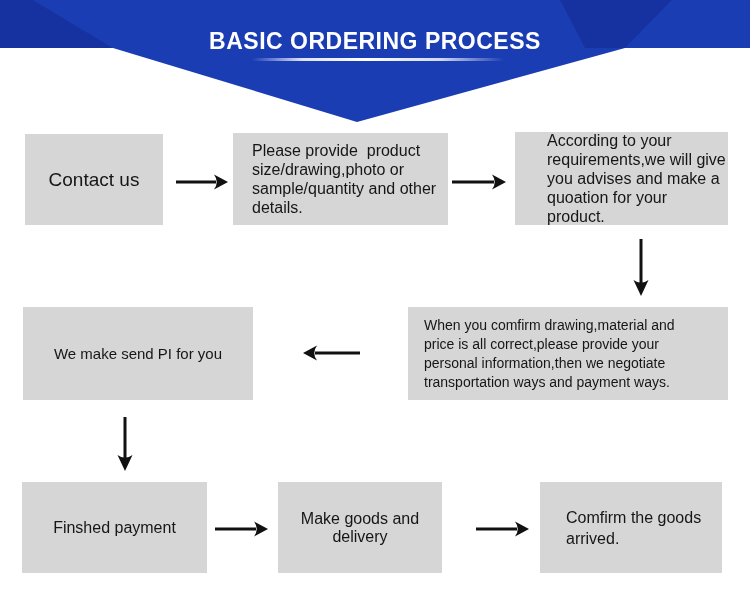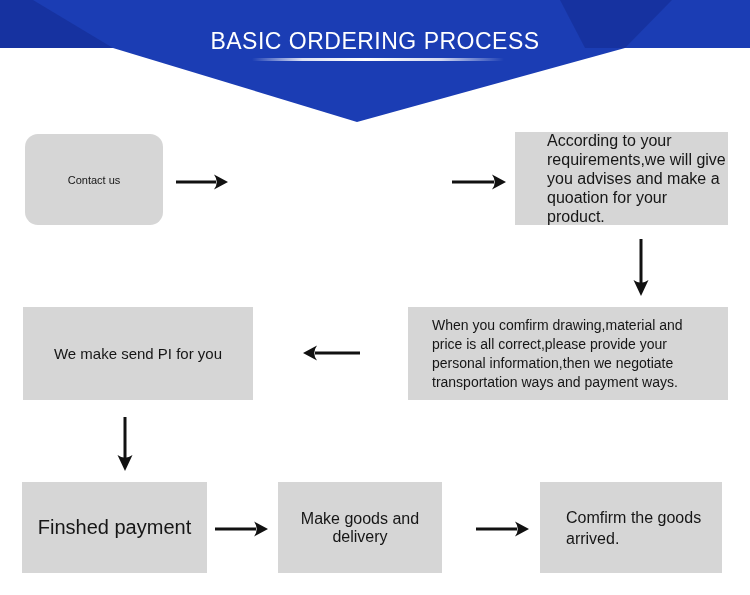--- a/index.html
+++ b/index.html
@@ -15,40 +15,40 @@
     position:relative;width:750px;height:595px;background:#ffffff;
     overflow:hidden;margin:0 auto;
   }
   
   .banner{position:absolute;left:0;top:0;width:750px;height:130px;}
   .banner svg{display:block;}
   .banner-fill{fill:var(--banner);}
   .banner-shade{fill:var(--banner-shade);}
   .banner-title{
     position:absolute;left:0;top:29px;width:750px;
-    text-align:center;color:#ffffff;font-size:23px;font-weight:normal;
+    text-align:center;color:#ffffff;font-size:23px;font-weight:bold;
     letter-spacing:0.5px;line-height:24px;white-space:nowrap;
   }
   .banner-underline{
     position:absolute;left:252px;top:58px;width:252px;height:3px;border-radius:2px;
     background:linear-gradient(90deg,rgba(255,255,255,0) 0%,rgba(255,255,255,0.85) 20%,#ffffff 45%,rgba(255,255,255,0.8) 75%,rgba(255,255,255,0) 100%);
   }
   
   .box{
     position:absolute;background:var(--box);color:var(--ink);
     display:flex;align-items:center;box-sizing:border-box;
   }
   .box .txt{white-space:pre-wrap;}
   .center{justify-content:center;text-align:center;}
-  #box-contact   {left:25px; top:134px;width:138px;height:91px;font-size:11px;border-radius:13px;}
+  #box-contact   {left:25px; top:134px;width:138px;height:91px;font-size:19px;}
   #box-details   {left:233px;top:133px;width:215px;height:92px;font-size:16px;line-height:19px;padding-left:19px;padding-right:2px;}
   #box-quote     {left:515px;top:132px;width:213px;height:93px;font-size:16px;line-height:19px;padding-left:32px;padding-right:2px;}
-  #box-confirm   {left:408px;top:307px;width:320px;height:93px;font-size:14px;line-height:19px;padding-left:24px;padding-right:2px;}
+  #box-confirm   {left:408px;top:307px;width:320px;height:93px;font-size:14px;line-height:19px;padding-left:16px;padding-right:2px;}
   #box-pi        {left:23px; top:307px;width:230px;height:93px;font-size:15px;}
-  #box-payment   {left:22px; top:482px;width:185px;height:91px;font-size:20px;}
+  #box-payment   {left:22px; top:482px;width:185px;height:91px;font-size:16px;}
   #box-goods     {left:278px;top:482px;width:164px;height:91px;font-size:16px;}
   #box-arrival   {left:540px;top:482px;width:182px;height:91px;font-size:16px;line-height:21px;padding-left:26px;padding-right:2px;}
   
   .arrow{position:absolute;}
   .arrow line{stroke:var(--arrow);stroke-width:3;}
   .arrow path{fill:var(--arrow);}
   #ar1{left:176px;top:174px;}
   #ar2{left:452px;top:174px;}
   #ad1{left:633px;top:239px;}
   #al1{left:301px;top:345px;}
@@ -72,20 +72,26 @@
     <div class="banner-underline"></div>
   </div>
 
   <div class="box center" id="box-contact">
     <span class="txt">Contact us</span>
   </div>
   <svg class="arrow" id="ar1" width="52" height="16" viewBox="0 0 52 16">
     <line x1="0" y1="8" x2="40" y2="8"></line>
     <path d="M38,0.5 Q43.5,8 38,15.5 L52,8 Z"></path>
   </svg>
+  <div class="box" id="box-details">
+    <span class="txt">Please provide  product
+size/drawing,photo or
+sample/quantity and other
+details.</span>
+  </div>
   <svg class="arrow" id="ar2" width="54" height="16" viewBox="0 0 54 16">
     <line x1="0" y1="8" x2="42" y2="8"></line>
     <path d="M40,0.5 Q45.5,8 40,15.5 L54,8 Z"></path>
   </svg>
   <div class="box" id="box-quote">
     <span class="txt">According to your
 requirements,we will give
 you advises and make a
 quoation for your product.</span>
   </div>

